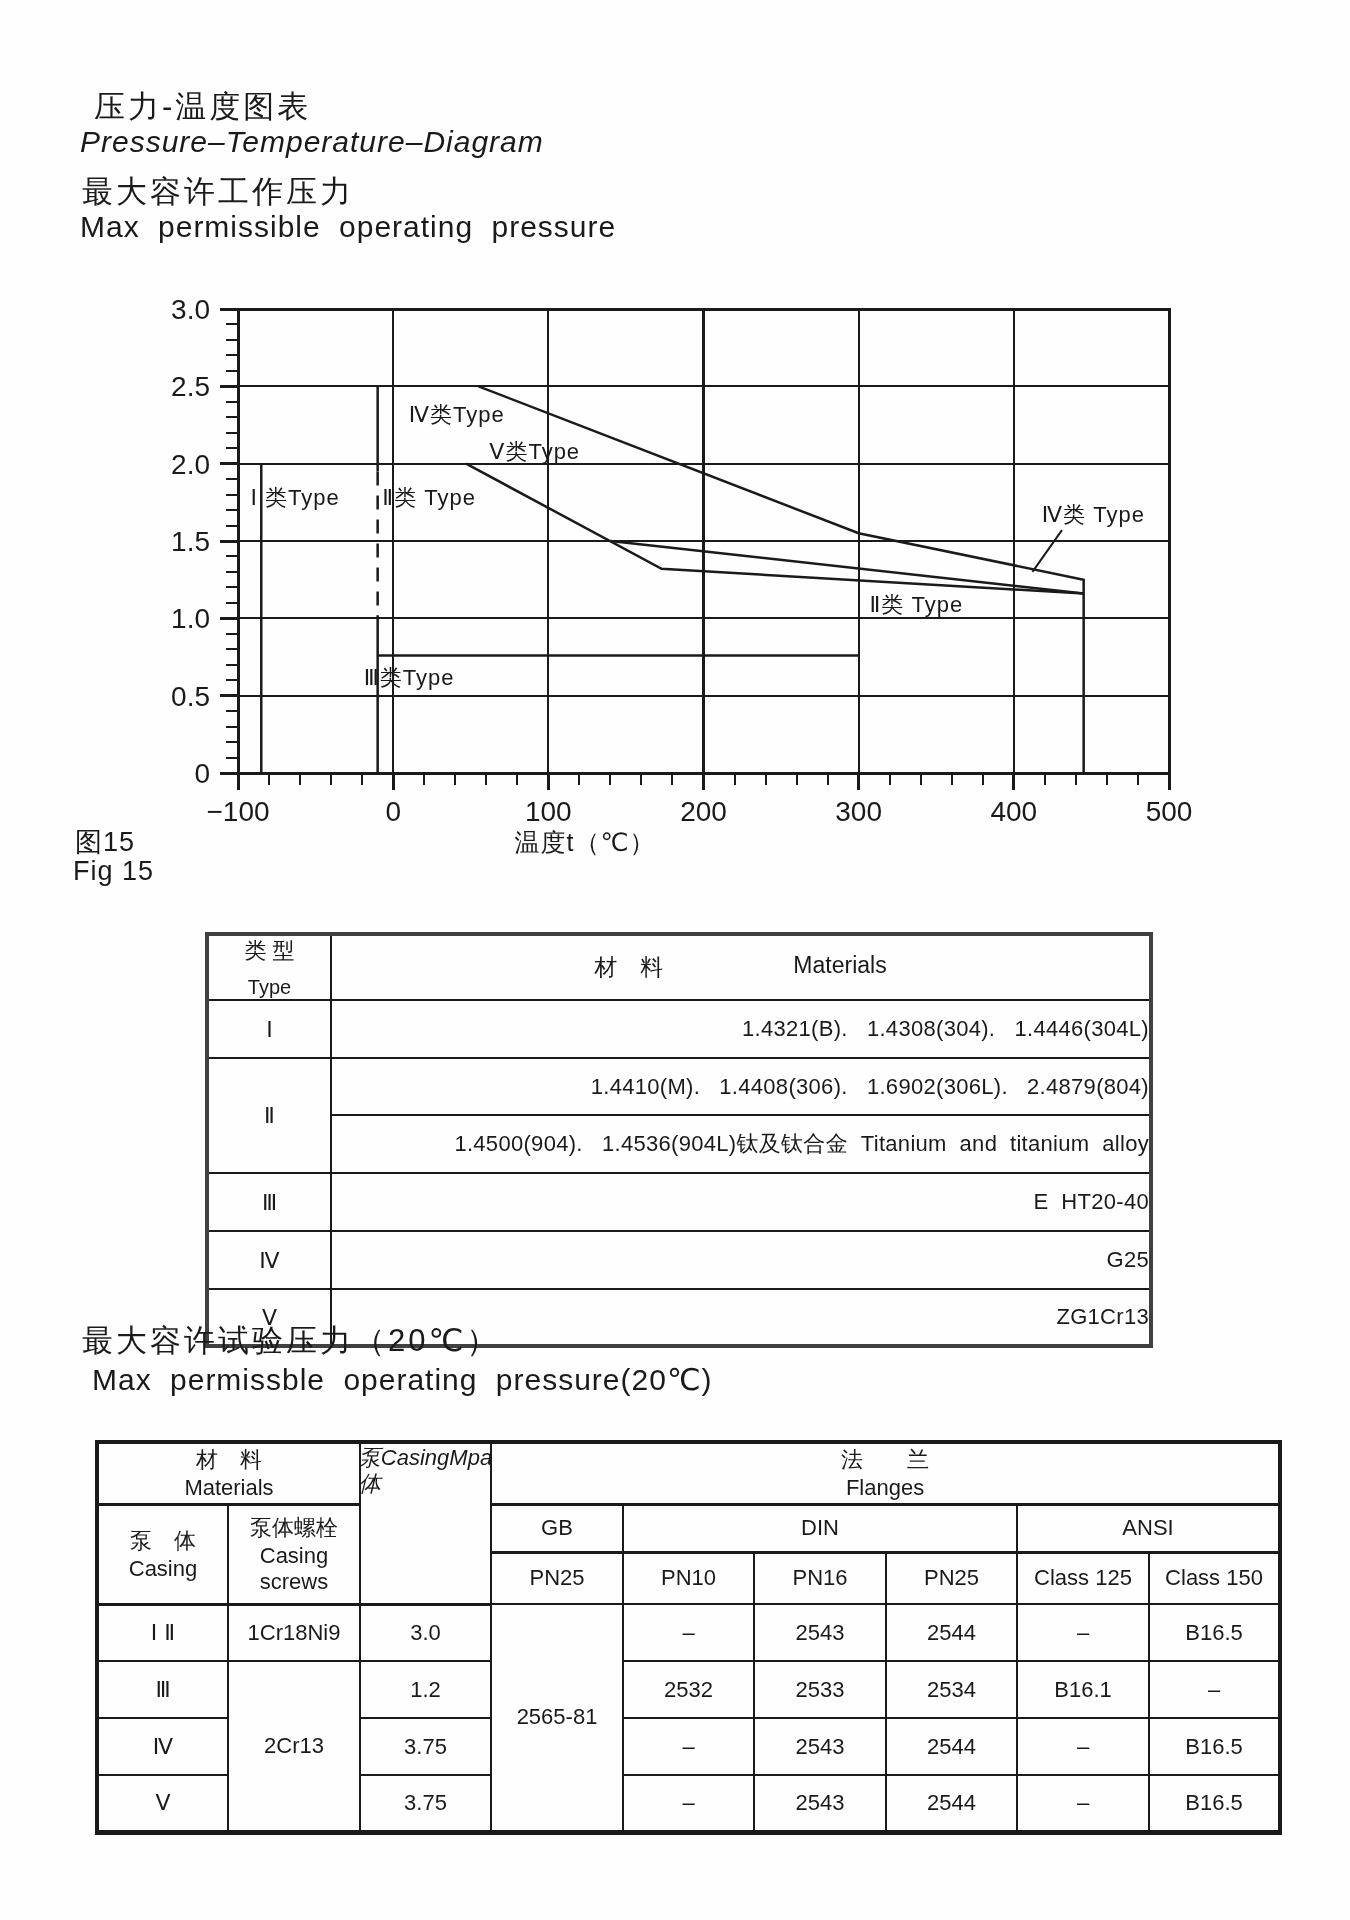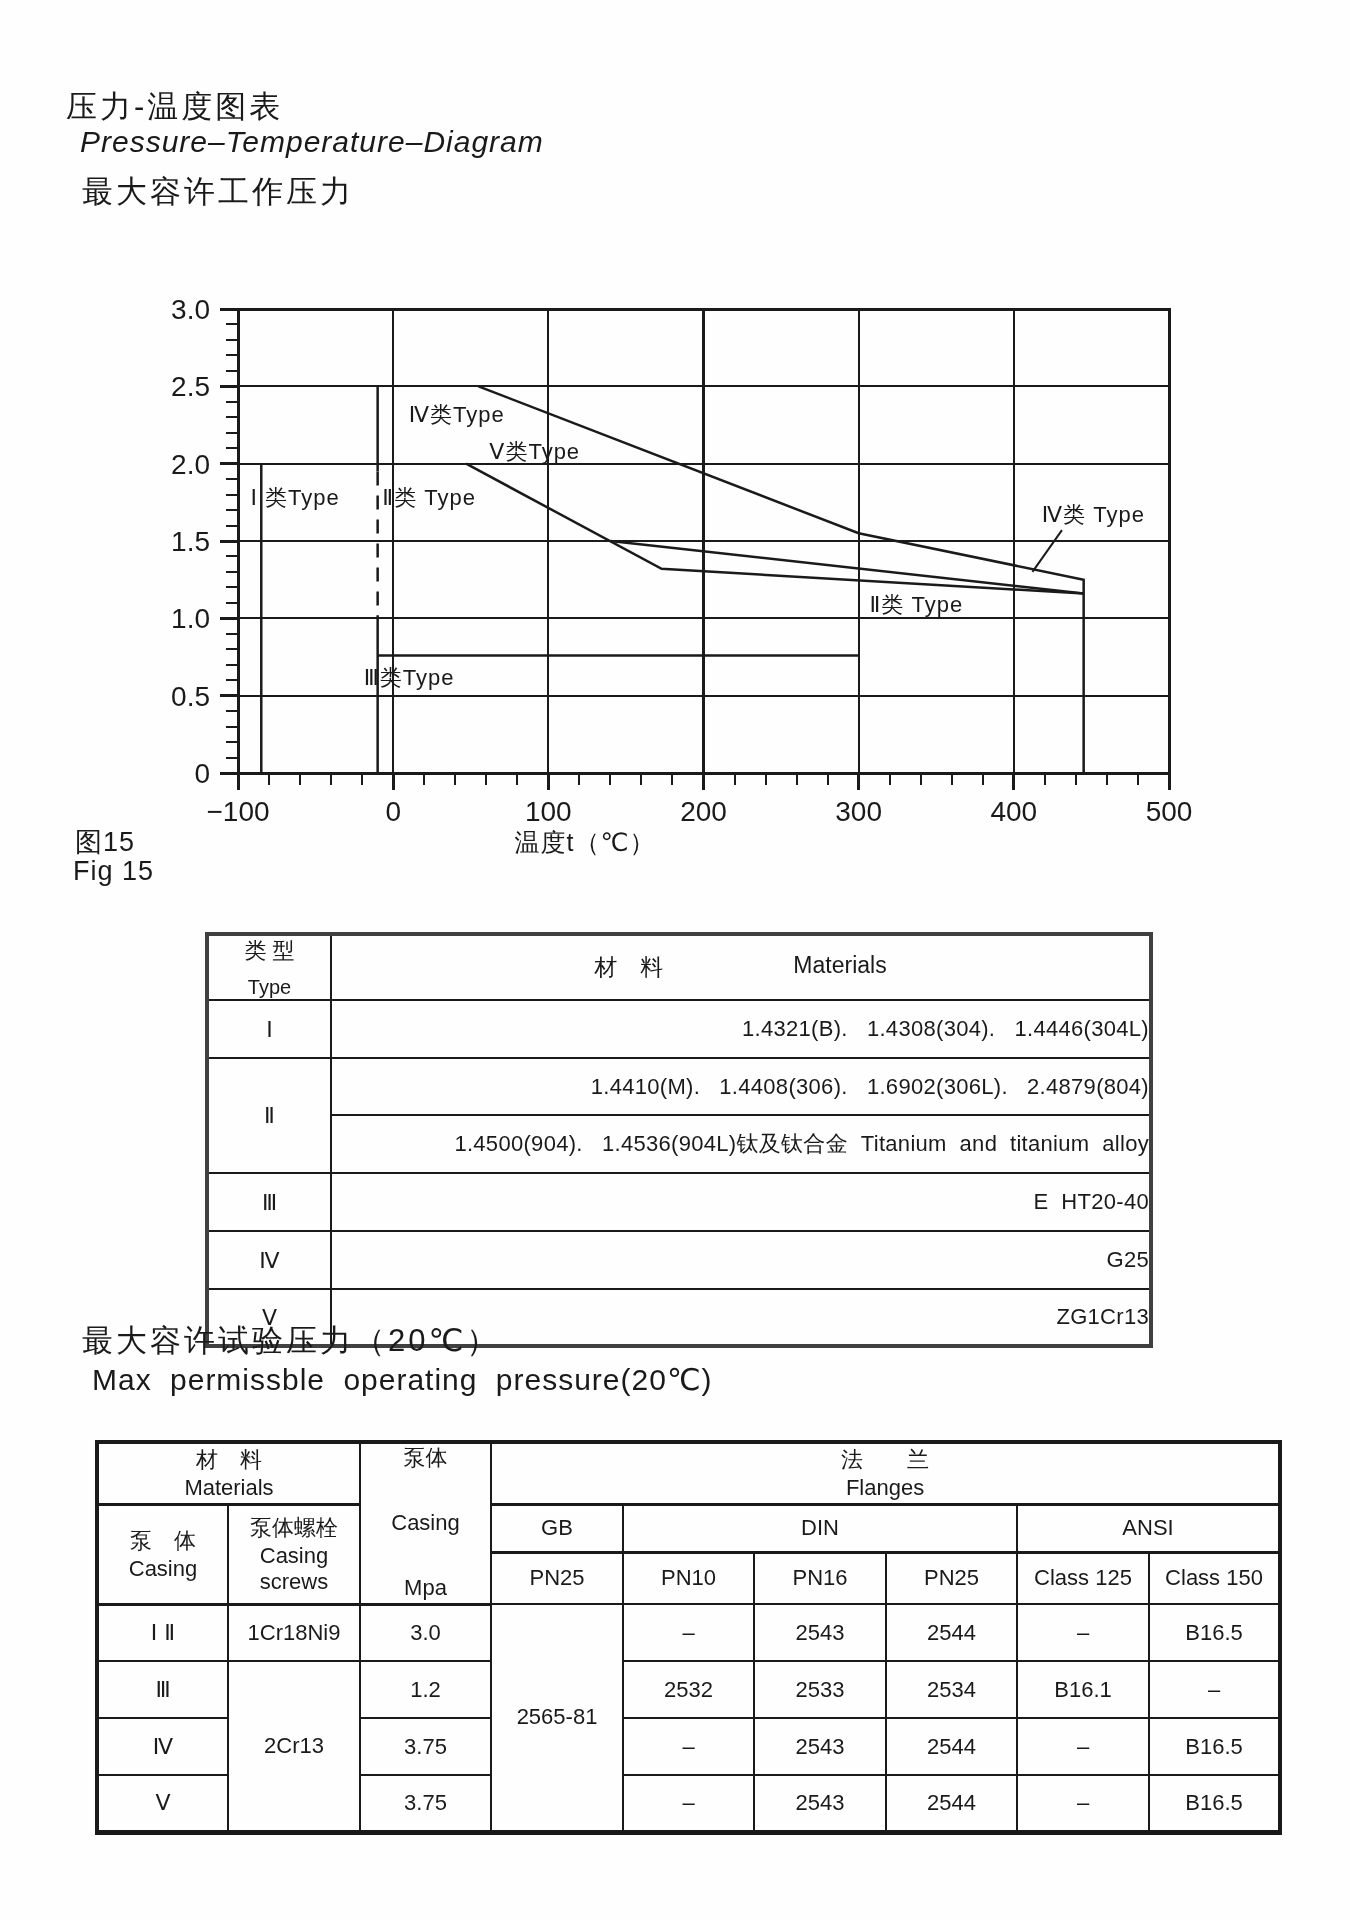--- a/index.html
+++ b/index.html
@@ -19,31 +19,32 @@
                font-size:22px; padding:0; overflow:hidden;}
   
   table.materials-table{border:4px solid #404040;}
   table.materials-table td.mat{text-align:right; padding-left:30px; white-space:pre-wrap; letter-spacing:0.3px;}
   td.type-glyph{font-family:"DejaVu Sans","Liberation Sans",sans-serif; font-size:25px;}
   .hdr-2line .l2{font-size:20px; margin-top:10px;}
   .mat-hdr-row{display:flex; justify-content:center; gap:130px; font-size:23px;}
   
   table.flanges-table{border:4px solid #1a1a1a; border-bottom-width:5px;}
   table.flanges-table tr.r1 td, table.flanges-table tr.r2 td{border-bottom-width:3px;}
-  .vstack{display:flex; flex-direction:column; justify-content:space-between; height:100%;}
+  .vstack{display:flex; flex-direction:row; justify-content:center; height:100%;font-style:italic;}
   .vstack div{line-height:26px;}
 </style>
 </head>
 <body>
 
 <div class="page">
 
-  <div class="abs title-cn" style="left:66px; top:86px;">压力-温度图表</div>
+  <div class="abs title-cn" style="left:94px; top:86px;">压力-温度图表</div>
   <div class="abs title-en" style="left:80px; top:125px;font-style:italic;">Pressure–Temperature–Diagram</div>
   <div class="abs title-cn" style="left:82px; top:171px;">最大容许工作压力</div>
+  <div class="abs title-en" style="left:80px; top:210px;">Max permissible operating pressure</div>
 
   <svg id="chart-svg" class="abs" style="left:0; top:240px;" width="1350" height="660" viewBox="0 0 1350 660">
       <line x1="238" y1="455.6666666666667" x2="1169" y2="455.6666666666667" stroke="#1a1a1a" stroke-width="2.2" shape-rendering="crispEdges"></line>
       <line x1="238" y1="378.33333333333337" x2="1169" y2="378.33333333333337" stroke="#1a1a1a" stroke-width="2.2" shape-rendering="crispEdges"></line>
       <line x1="238" y1="301" x2="1169" y2="301" stroke="#1a1a1a" stroke-width="2.2" shape-rendering="crispEdges"></line>
       <line x1="238" y1="223.66666666666669" x2="1169" y2="223.66666666666669" stroke="#1a1a1a" stroke-width="2.2" shape-rendering="crispEdges"></line>
       <line x1="238" y1="146.33333333333331" x2="1169" y2="146.33333333333331" stroke="#1a1a1a" stroke-width="2.2" shape-rendering="crispEdges"></line>
       <line x1="393.16666666666663" y1="69" x2="393.16666666666663" y2="533" stroke="#1a1a1a" stroke-width="2.2" shape-rendering="crispEdges"></line>
       <line x1="548.3333333333333" y1="69" x2="548.3333333333333" y2="533" stroke="#1a1a1a" stroke-width="2.2" shape-rendering="crispEdges"></line>
       <line x1="703.5" y1="69" x2="703.5" y2="533" stroke="#1a1a1a" stroke-width="2.2" shape-rendering="crispEdges"></line>

